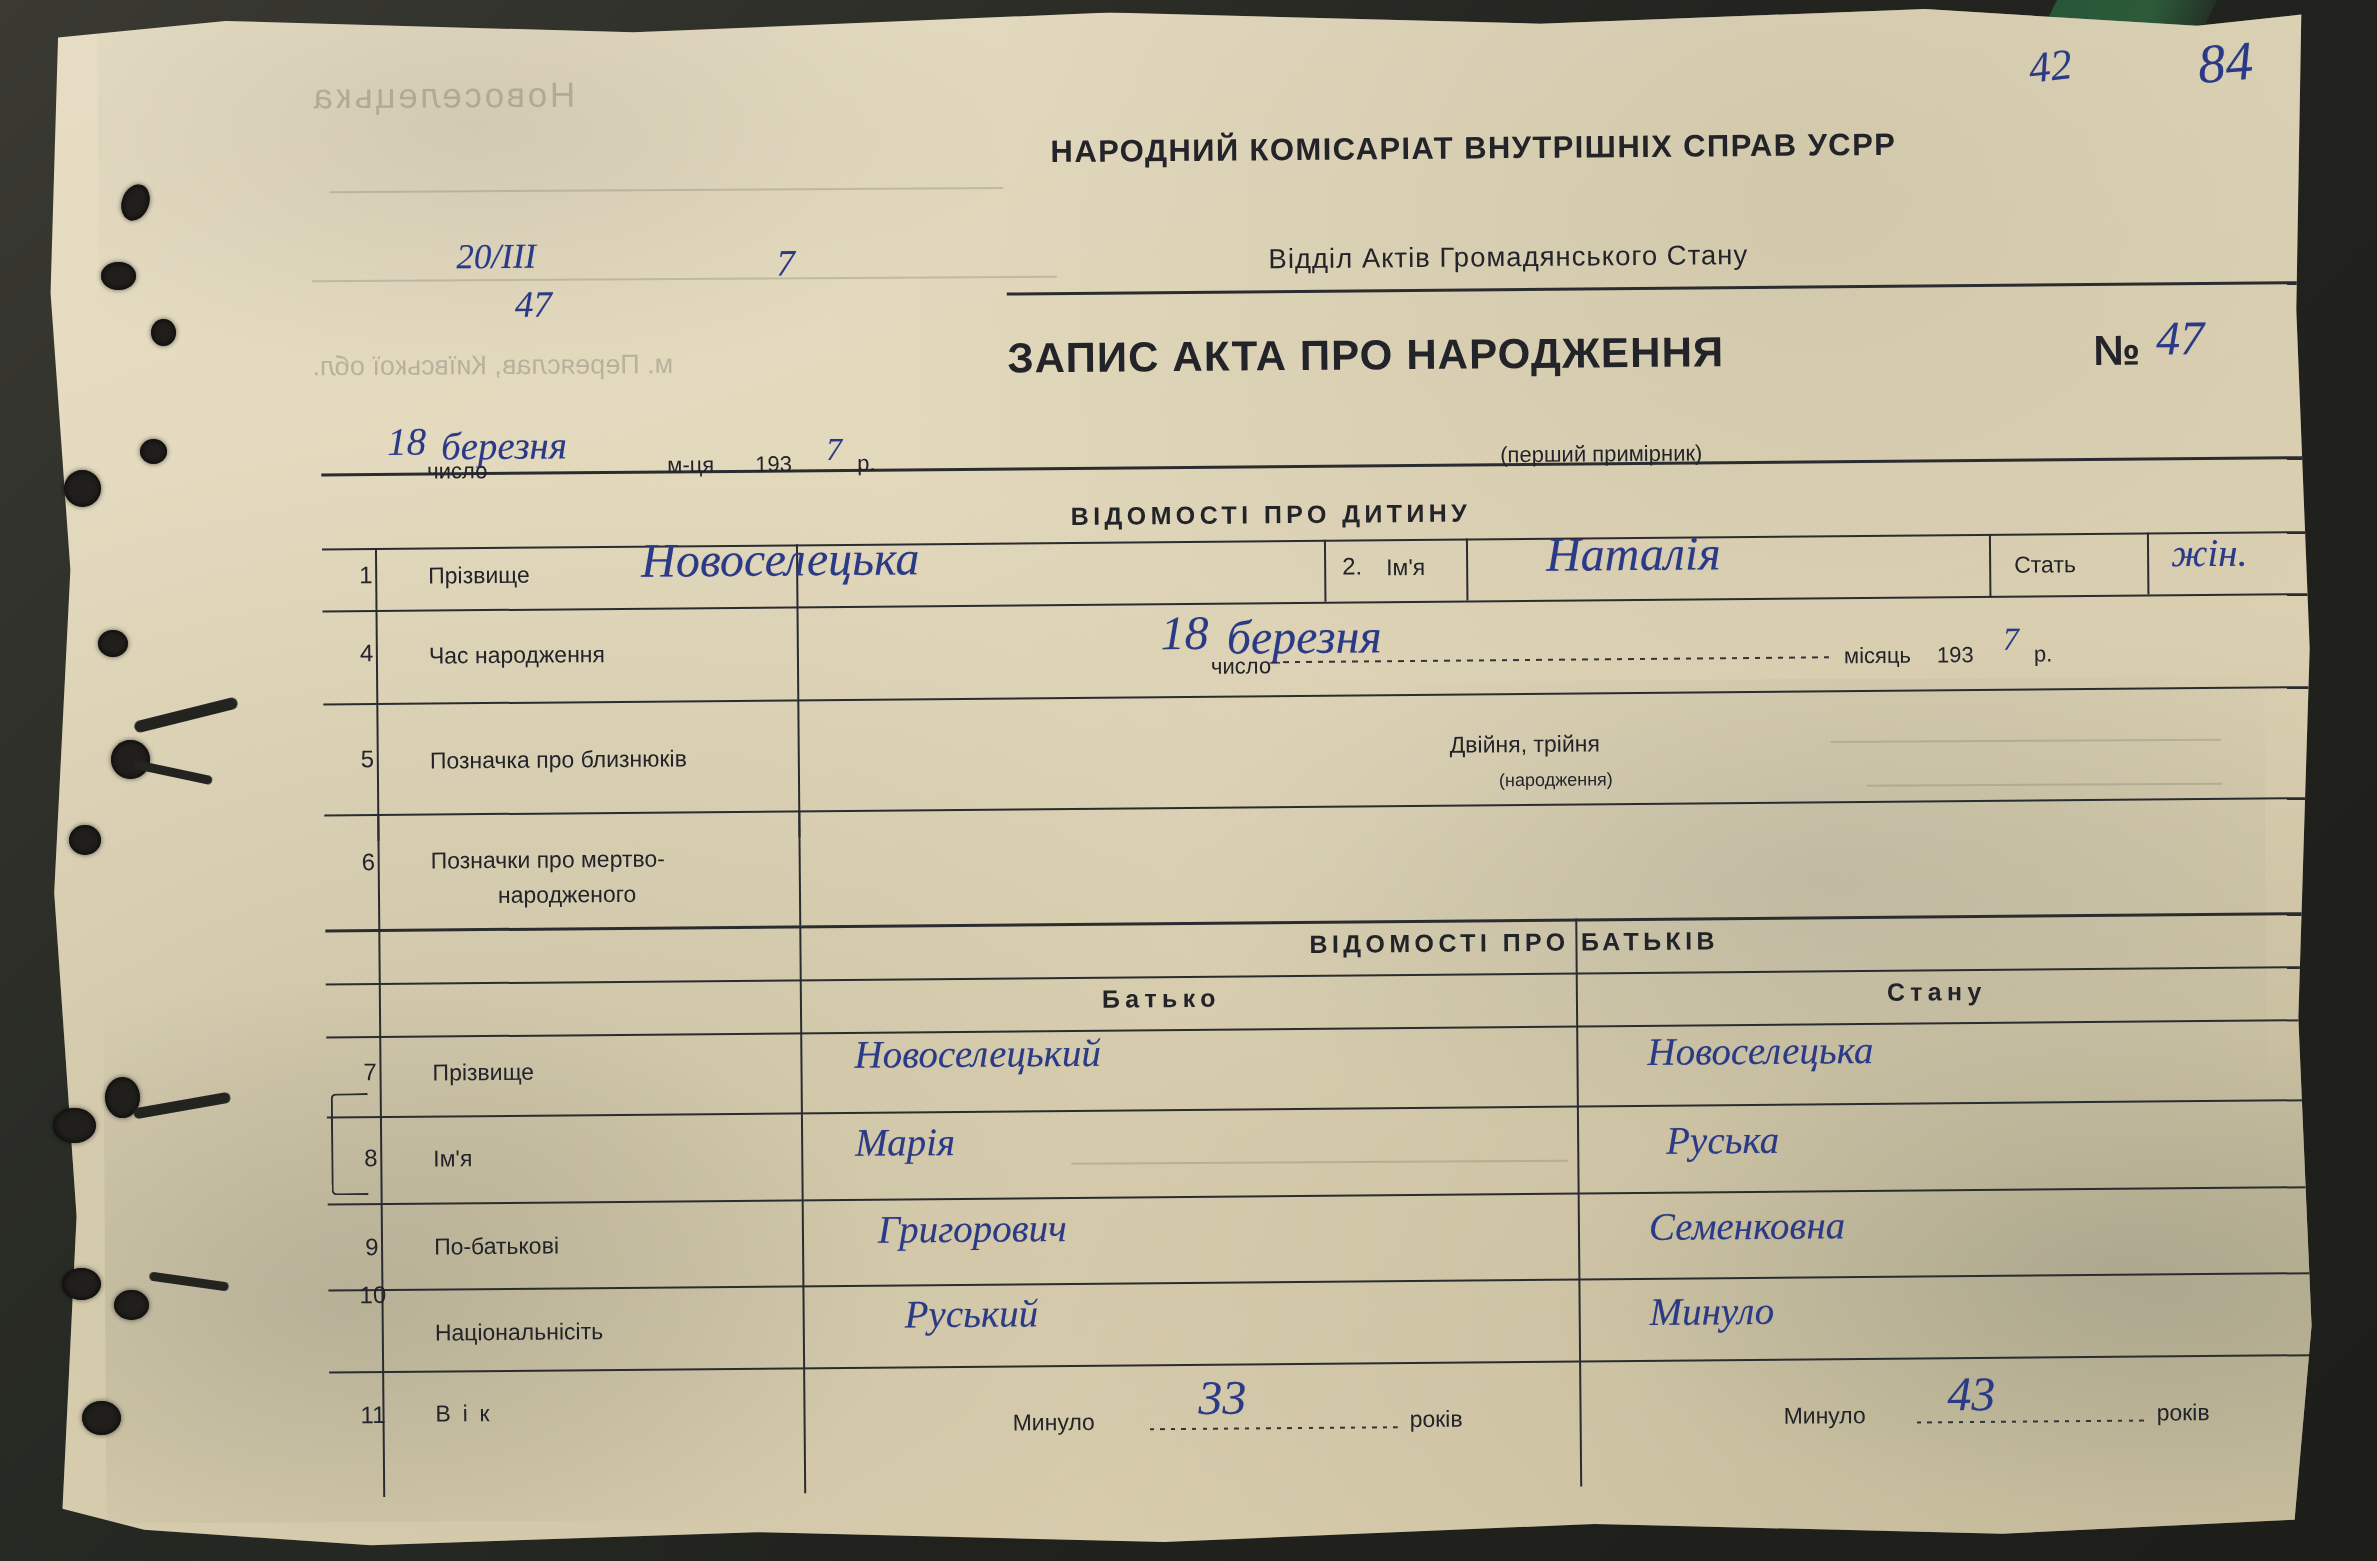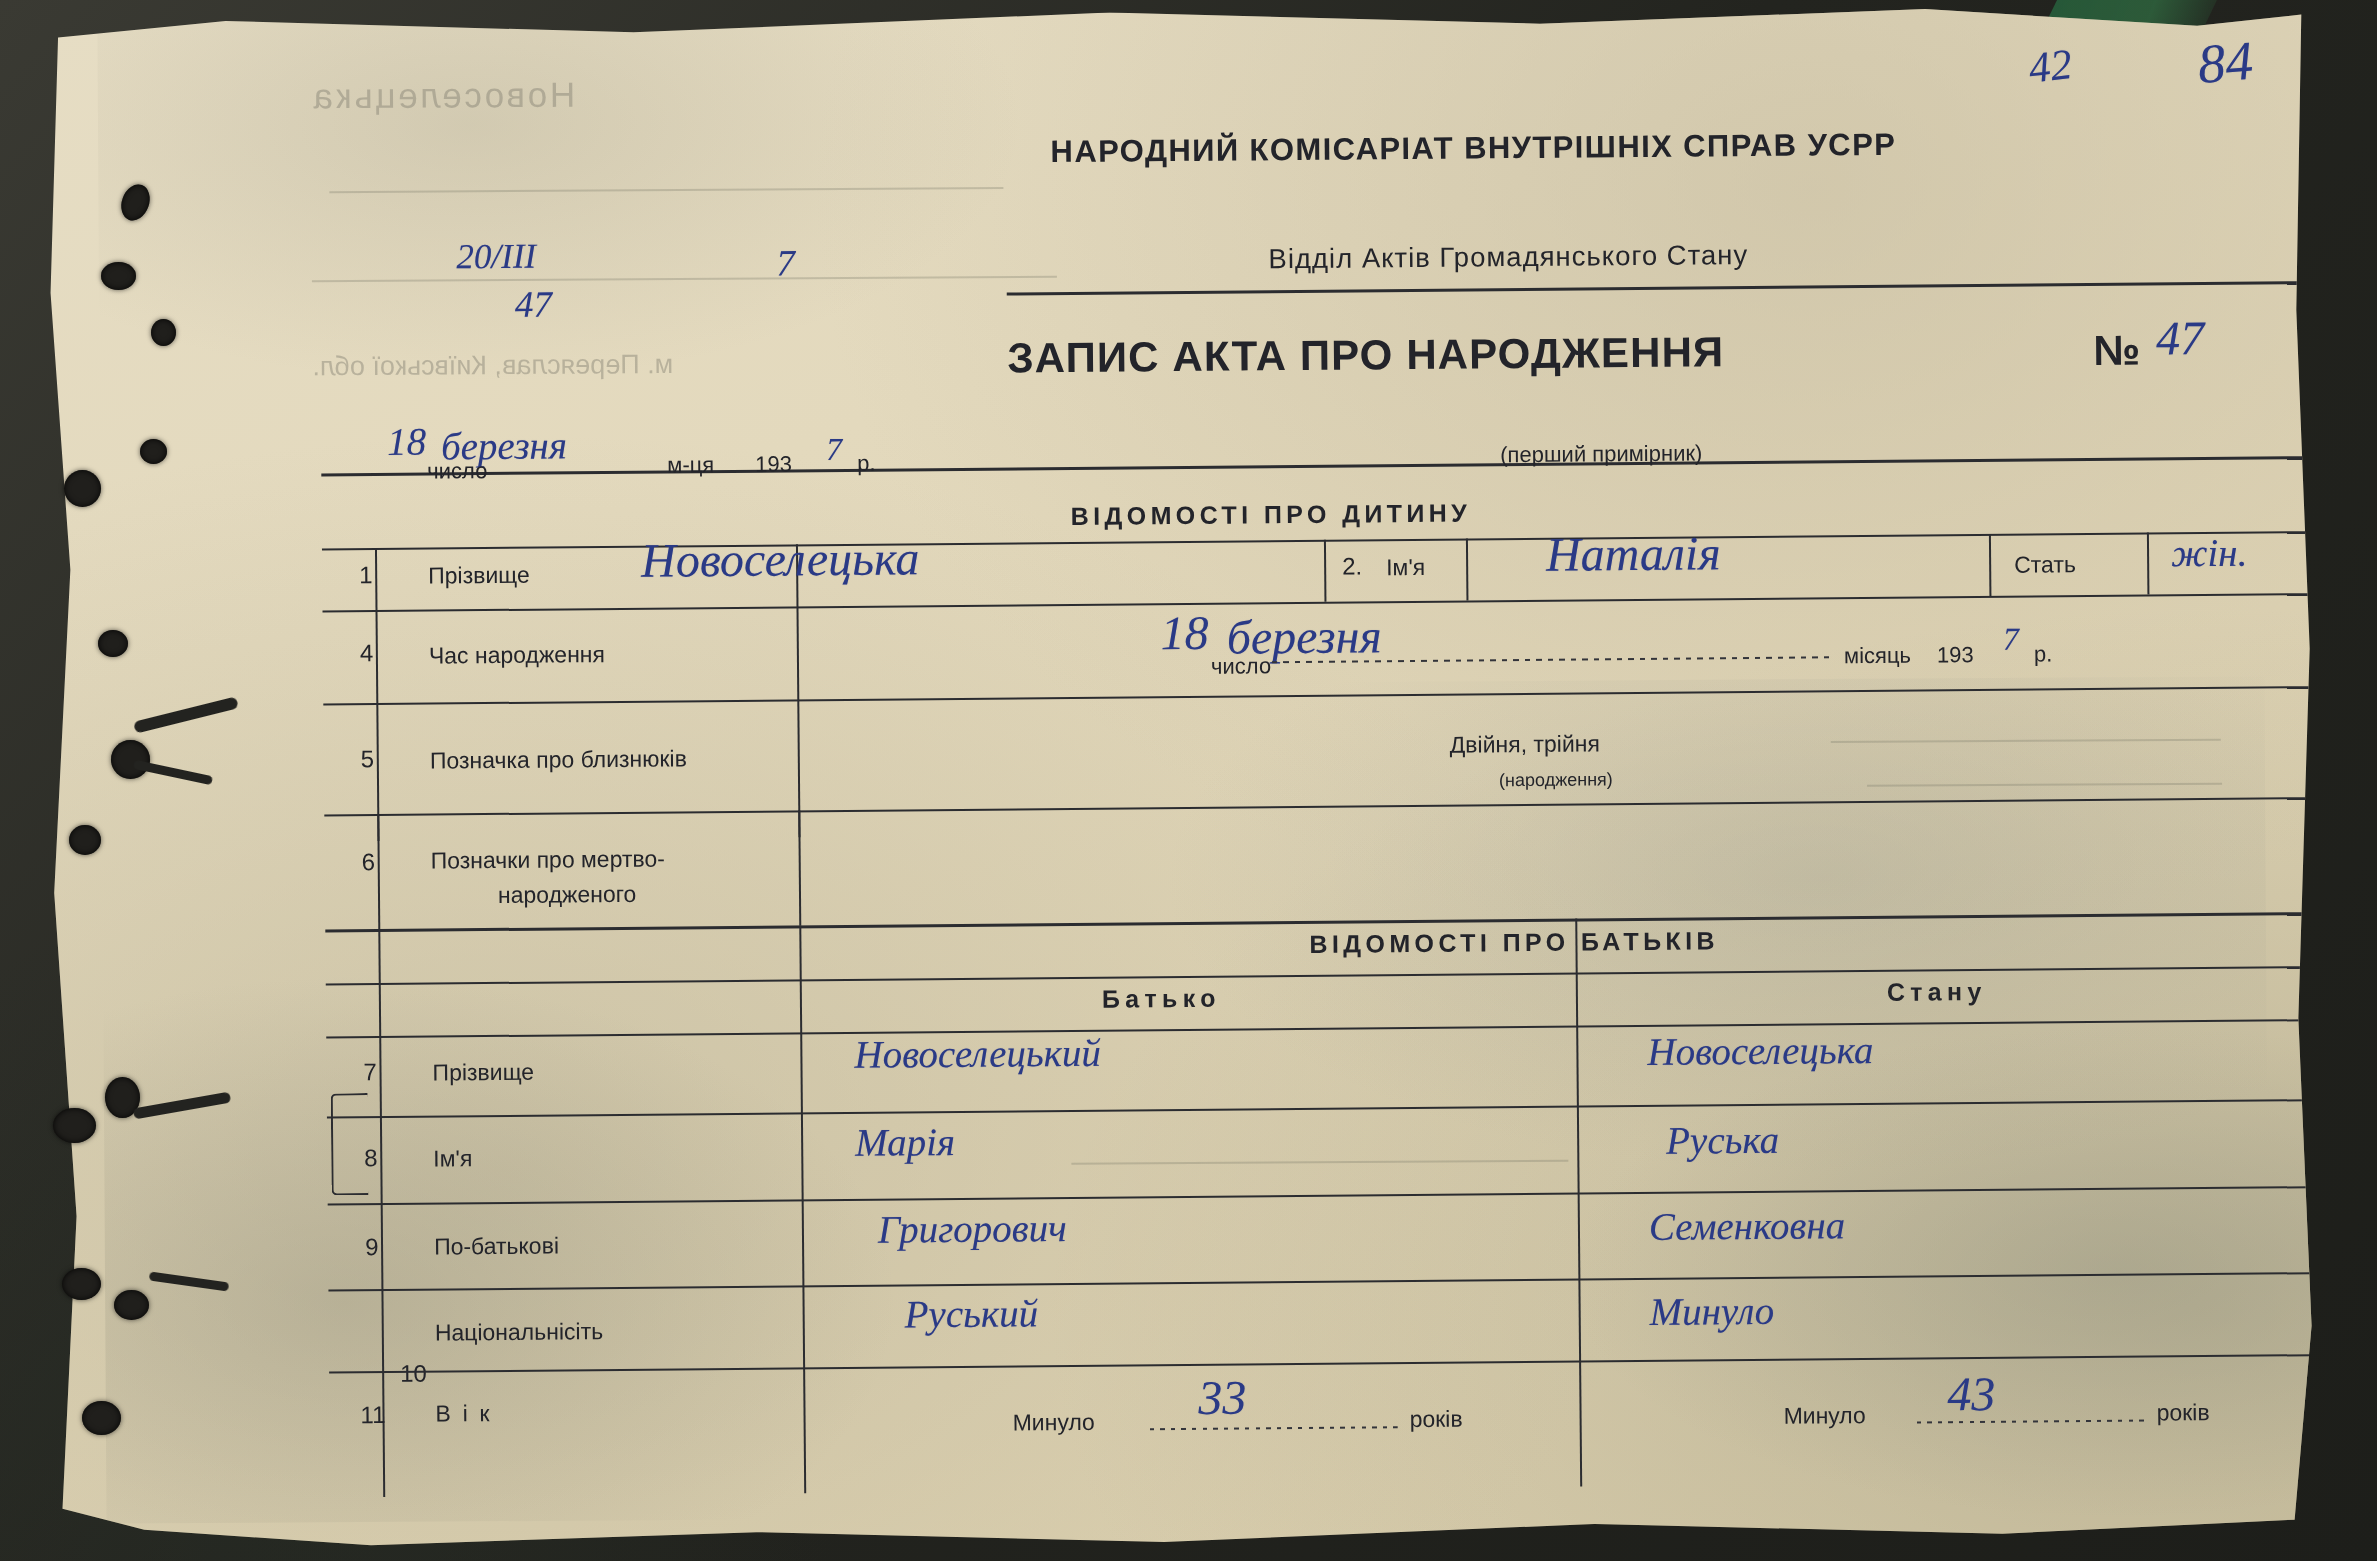--- a/index.html
+++ b/index.html
@@ -282,21 +282,21 @@
       <div style="position:absolute; left:279px; top:1077px; width:35px; height:98px;
                   border-left:2.7px solid #2b2c30; border-top:2.7px solid #2b2c30; border-bottom:2.7px solid #2b2c30;
                   border-radius:5.3px 0 0 5.3px;"></div>
 
       <div class="print t-num" style="left:312px; top:1217px;">9</div>
       <div class="print t-row" style="left:381px; top:1218px;">По-батькові</div>
       <div class="ink hand-md" style="left:825px; top:1195px;">Григорович</div>
       <div class="ink hand-md" style="left:1596px; top:1199px;">Семенковна</div>
       <div class="rule" style="left:275px; top:1273px; width:1986px;"></div>
 
-      <div class="print t-num" style="left:306px; top:1344px;margin-left:40px;">10</div>
+      <div class="print t-num" style="left:306px; top:1265px;">10</div>
       <div class="print t-row" style="left:381px; top:1304px;">Національнісіть</div>
       <div class="ink hand-md" style="left:851px; top:1280px;">Руський</div>
       <div class="ink hand-md" style="left:1596px; top:1284px;">Минуло</div>
       <div class="rule" style="left:275px; top:1355px; width:1986px;"></div>
 
       <div class="print t-num" style="left:306px; top:1385px;">11</div>
       <div class="print t-row" style="left:381px; top:1385px; letter-spacing:2.7px;">В і к</div>
 
       <div class="print t-row" style="left:958px; top:1399px;">Минуло</div>
       <div style="position:absolute; left:1095px; top:1419px; width:248px; height:1.8px;

